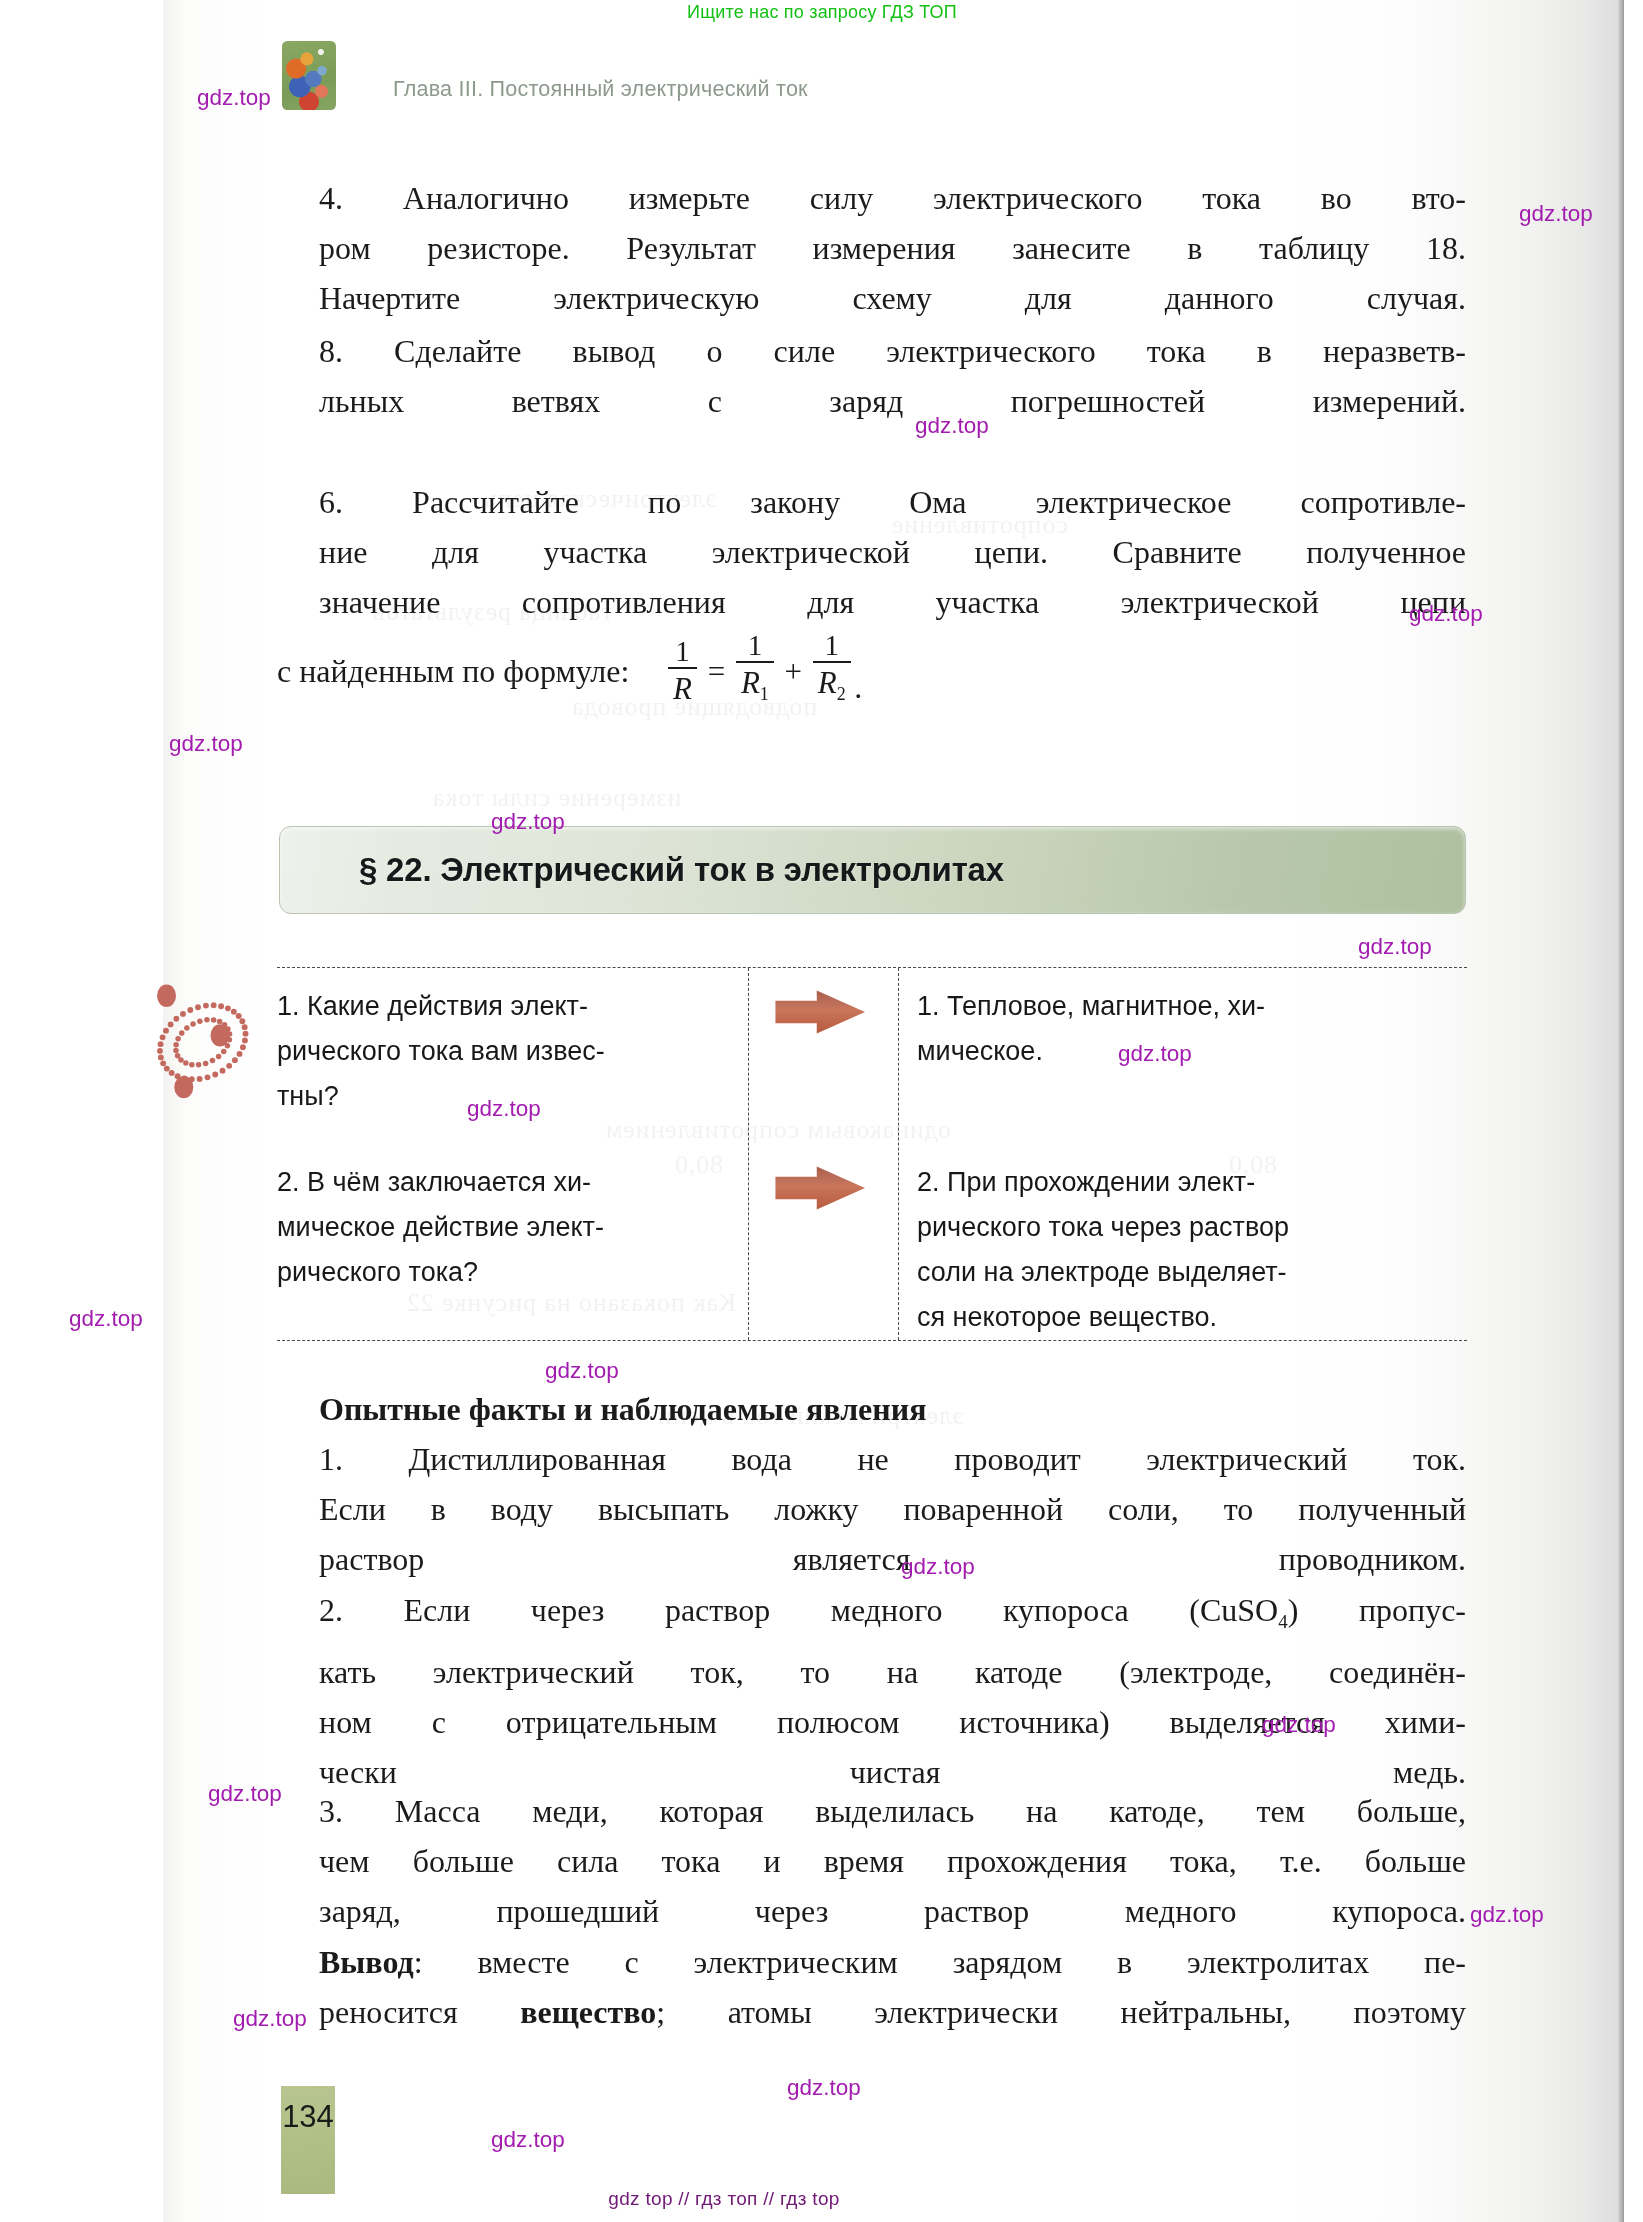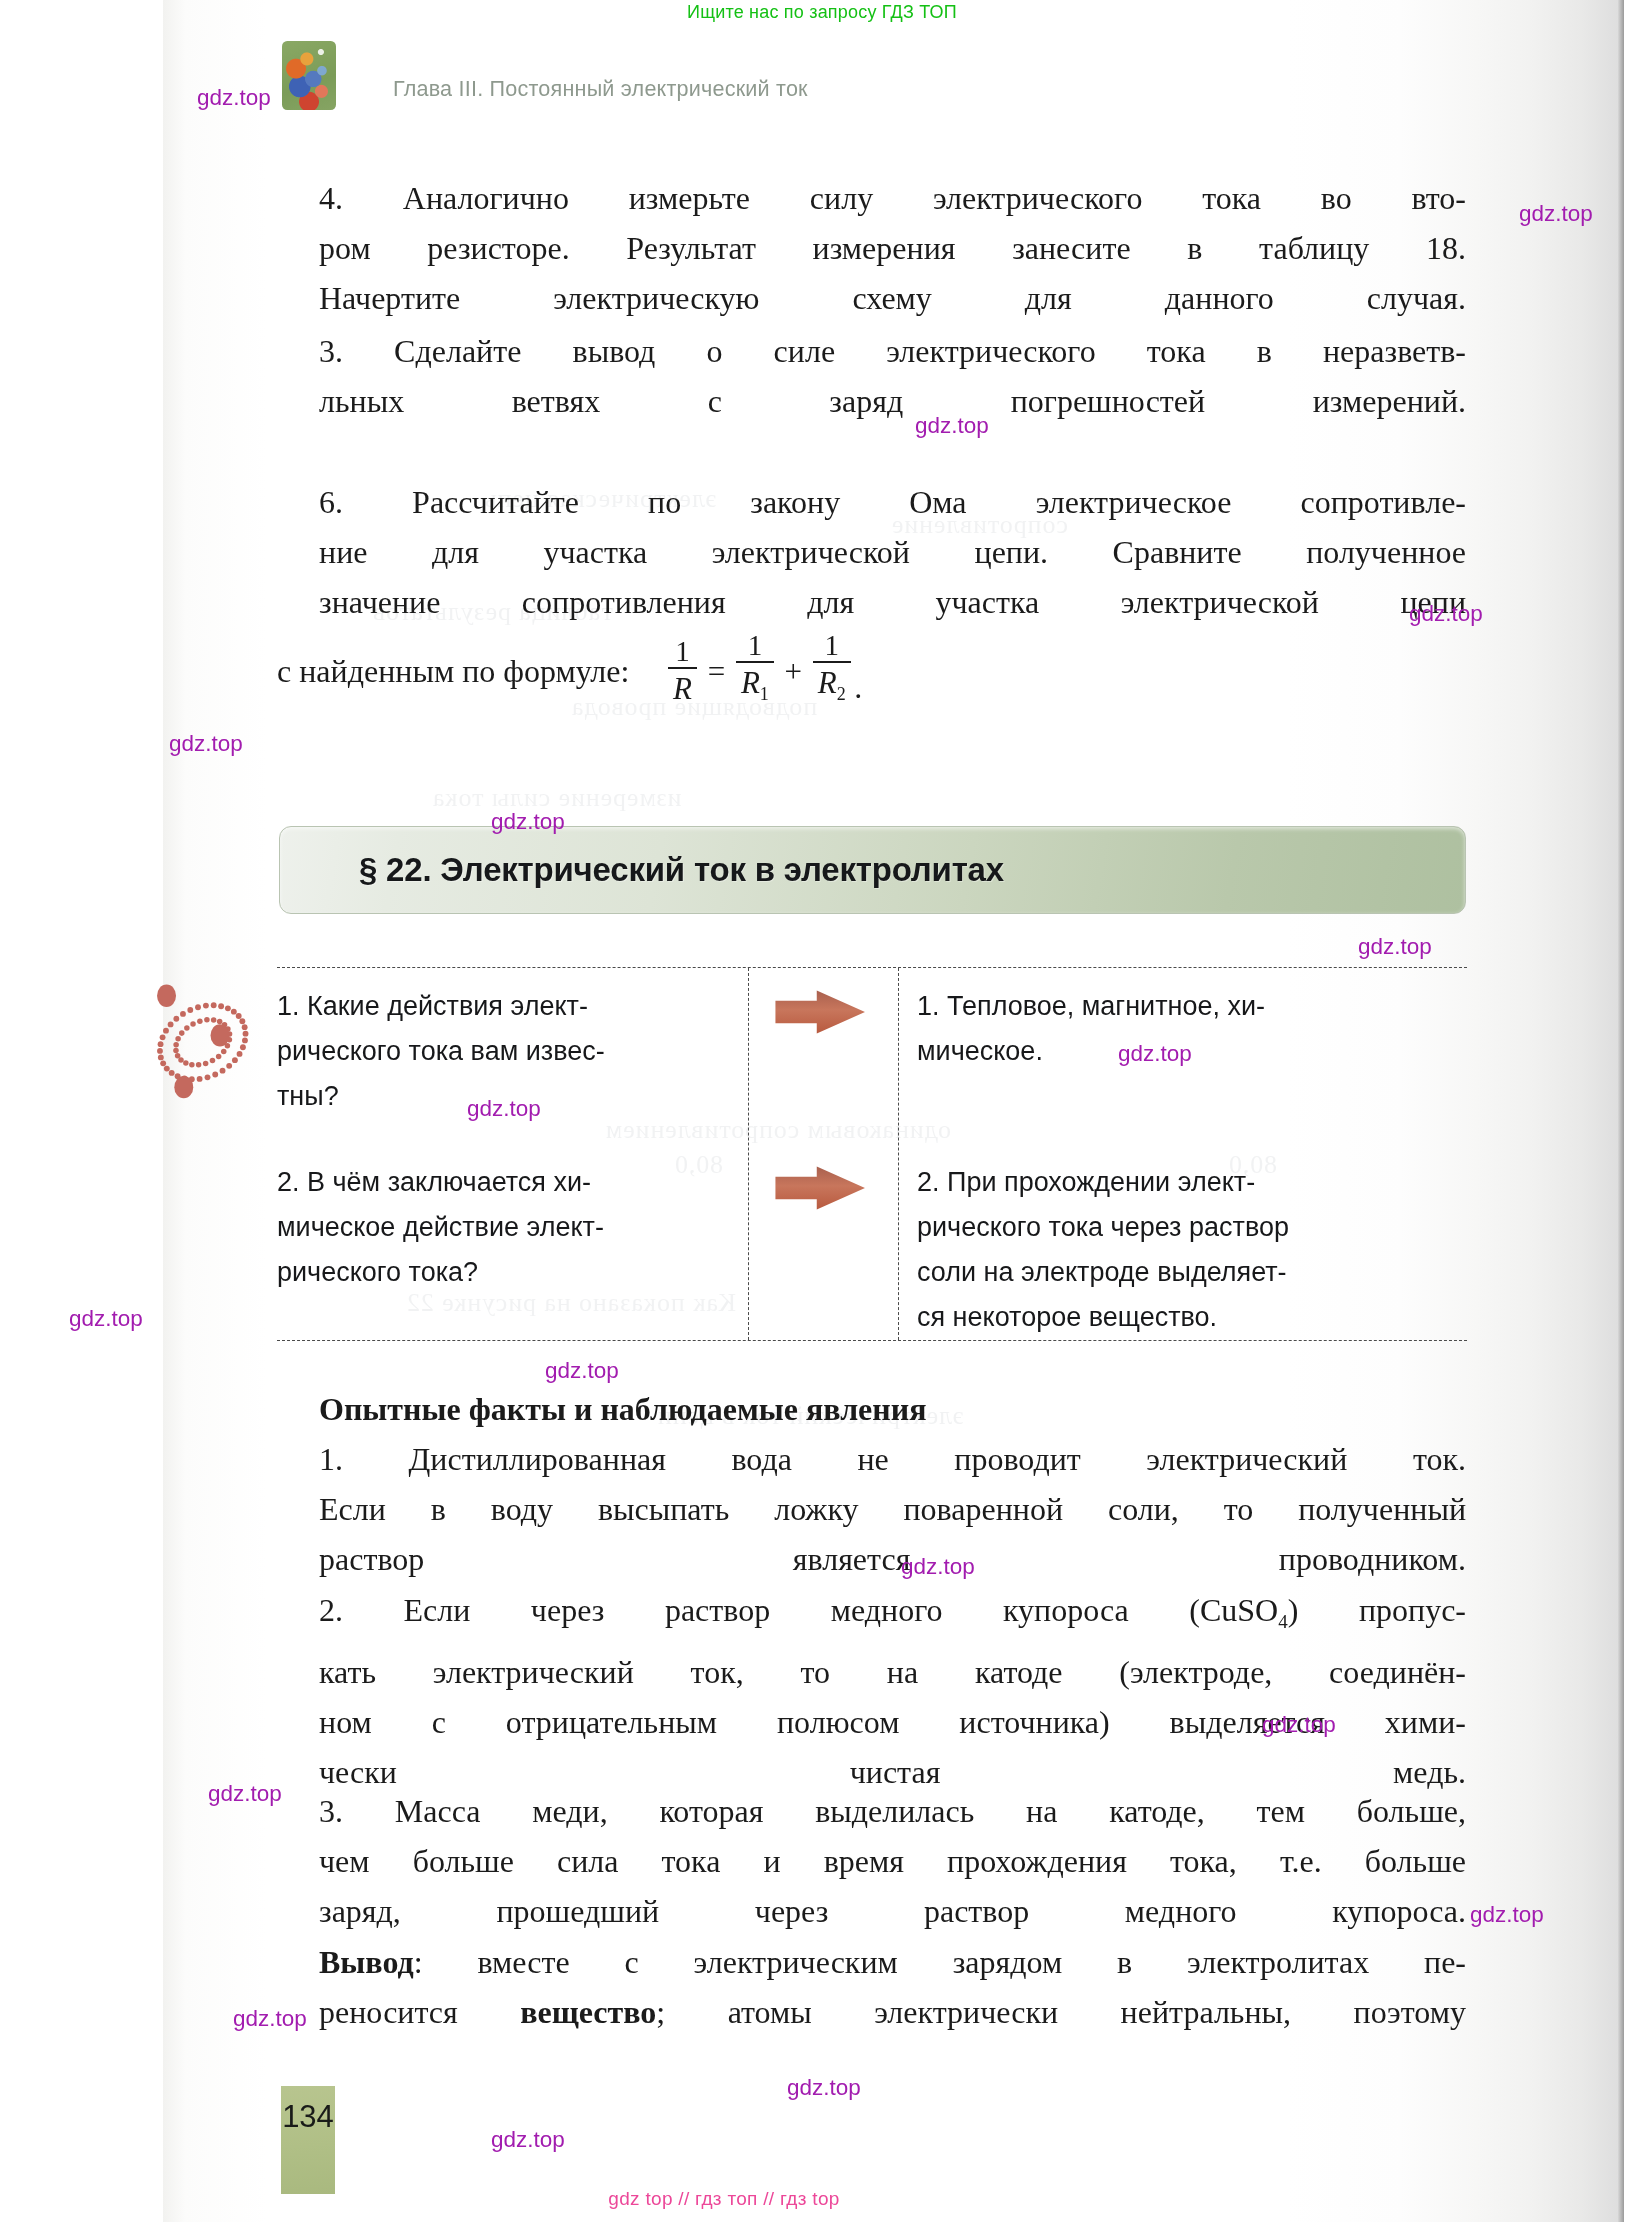--- a/index.html
+++ b/index.html
@@ -183,21 +183,21 @@
     color:#a21caf;
     white-space:nowrap;
     pointer-events:none;
     user-select:none;
   }
 
   
   #footer {
     position:absolute; left:0; bottom:12px; width:1448px;
     text-align:center;
-    color:#ec4899;
+    color:#701a75;
     font-family:"Liberation Sans", sans-serif;
     font-size:19px;
     letter-spacing:0.3px;
   }
 </style>
 </head>
 <body>
 
 <div id="scan"></div>
 
@@ -222,21 +222,21 @@
 <div class="col" style="top:173px;">
   <div class="para ind justify-all">
     <span class="nowrapline">4.  Аналогично измерьте силу электрического тока во вто-</span>
     <span class="nowrapline">ром резисторе. Результат измерения занесите в таблицу 18.</span>
     <span class="nowrapline" style="text-align:left;">Начертите электрическую схему для данного случая.</span>
   </div>
 </div>
 
 <div class="col" style="top:326px;">
   <div class="para ind justify-all">
-    <span class="nowrapline">3.  Сделайте вывод о силе электрического тока в неразветв-</span>
+    <span class="nowrapline">8.  Сделайте вывод о силе электрического тока в неразветв-</span>
     <span class="nowrapline" style="text-align:left;">льных ветвях с заряд погрешностей измерений.</span>
   </div>
 </div>
 
 <div class="col" style="top:477px;">
   <div class="para ind justify-all">
     <span class="nowrapline">6. Рассчитайте по закону Ома электрическое сопротивле-</span>
     <span class="nowrapline">ние для участка электрической цепи. Сравните полученное</span>
     <span class="nowrapline">значение сопротивления для участка электрической цепи</span>
   </div>

